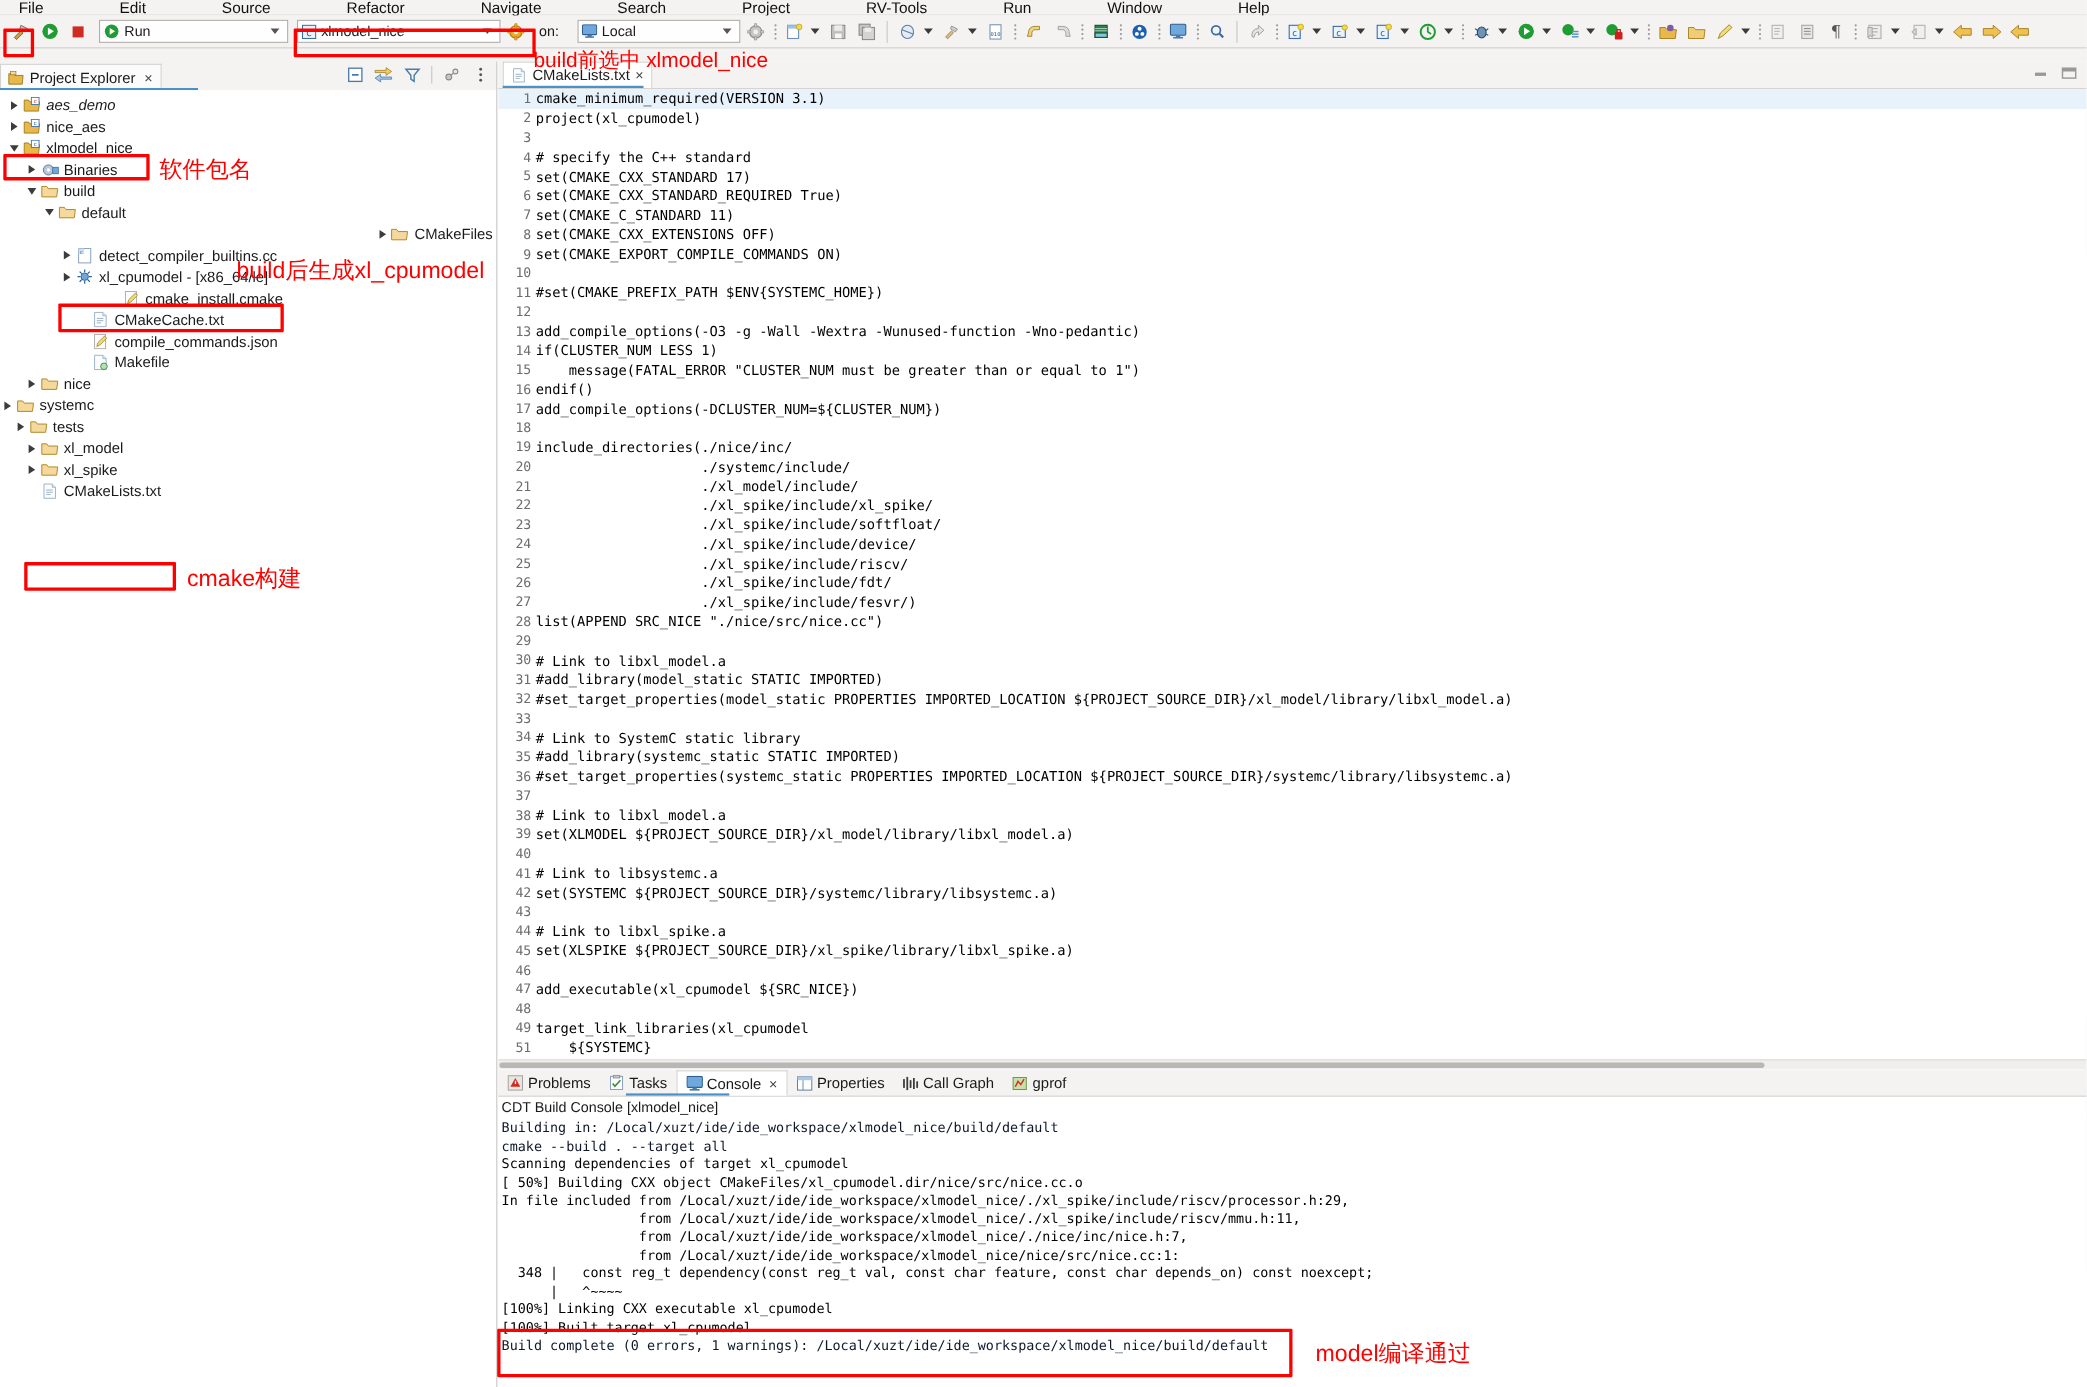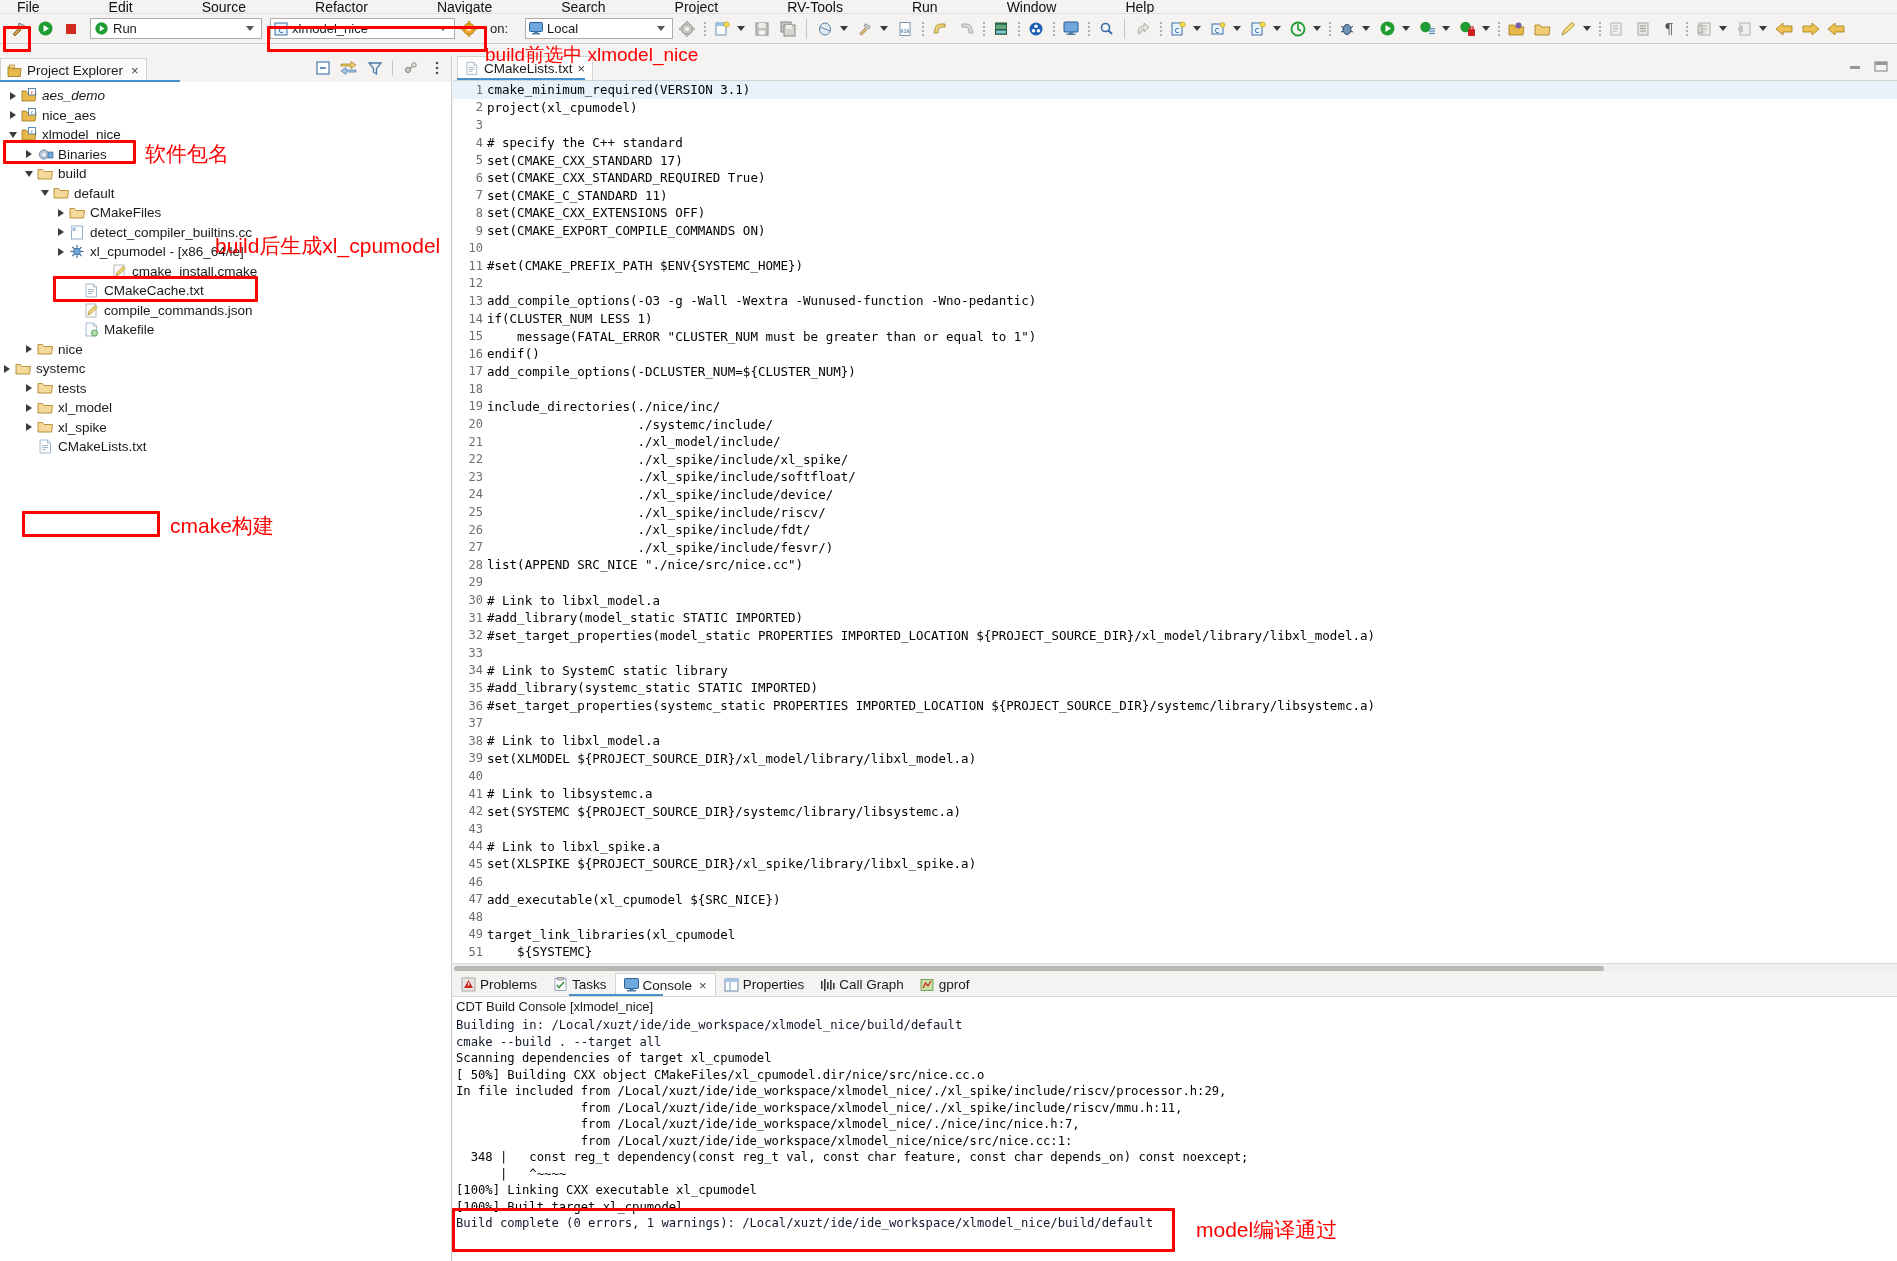--- a/index.html
+++ b/index.html
@@ -709,21 +709,21 @@
       <div class="trow" style="padding-left:38px;">
         <span class="arrow expanded"></span>
         <span class="ticon">
           <svg width="17" height="14" viewBox="0 0 17 14">
             <path d="M1 2.5 L5.5 2.5 L7 4.5 L15.5 4.5 L14.5 12 L1 12 Z" fill="#f5d89b" stroke="#b08a2a" stroke-width="0.9"></path>
           </svg>
         </span>
         <span class="tlabel">default</span>
       </div>
 
-      <div class="trow" style="padding-left:54px;">
+      <div class="trow" style="padding-left:54px;justify-content:flex-end;">
         <span class="arrow collapsed"></span>
         <span class="ticon">
           <svg width="17" height="14" viewBox="0 0 17 14">
             <path d="M1 2.5 L5.5 2.5 L7 4.5 L15.5 4.5 L14.5 12 L1 12 Z" fill="#f5d89b" stroke="#b08a2a" stroke-width="0.9"></path>
           </svg>
         </span>
         <span class="tlabel">CMakeFiles</span>
       </div>
 
       <div class="trow" style="padding-left:54px;">
@@ -817,21 +817,21 @@
       <div class="trow" style="">
         <span class="arrow collapsed"></span>
         <span class="ticon">
           <svg width="17" height="14" viewBox="0 0 17 14">
             <path d="M1 2.5 L5.5 2.5 L7 4.5 L15.5 4.5 L14.5 12 L1 12 Z" fill="#f5d89b" stroke="#b08a2a" stroke-width="0.9"></path>
           </svg>
         </span>
         <span class="tlabel">systemc</span>
       </div>
 
-      <div class="trow" style="padding-left:22px;">
+      <div class="trow" style="padding-left:12px;">
         <span class="arrow collapsed"></span>
         <span class="ticon">
           <svg width="17" height="14" viewBox="0 0 17 14">
             <path d="M1 2.5 L5.5 2.5 L7 4.5 L15.5 4.5 L14.5 12 L1 12 Z" fill="#f5d89b" stroke="#b08a2a" stroke-width="0.9"></path>
           </svg>
         </span>
         <span class="tlabel">tests</span>
       </div>
 
       <div class="trow" style="padding-left:22px;">

